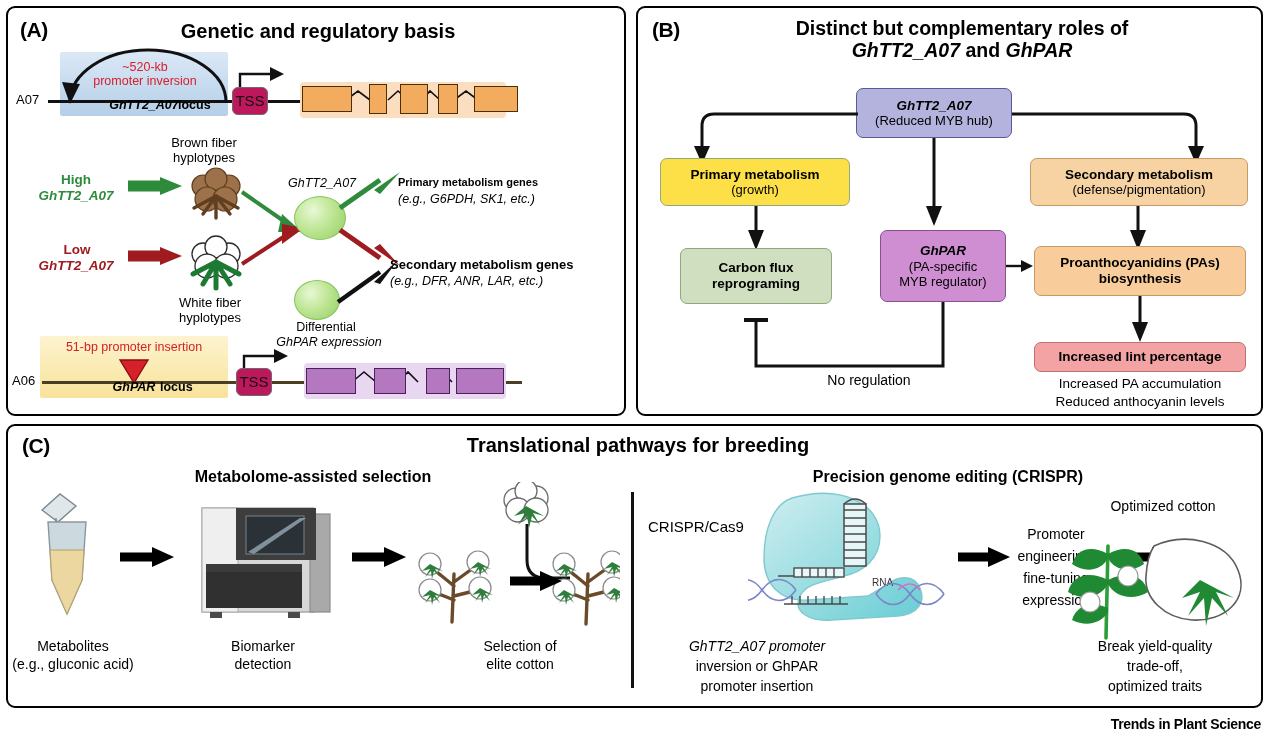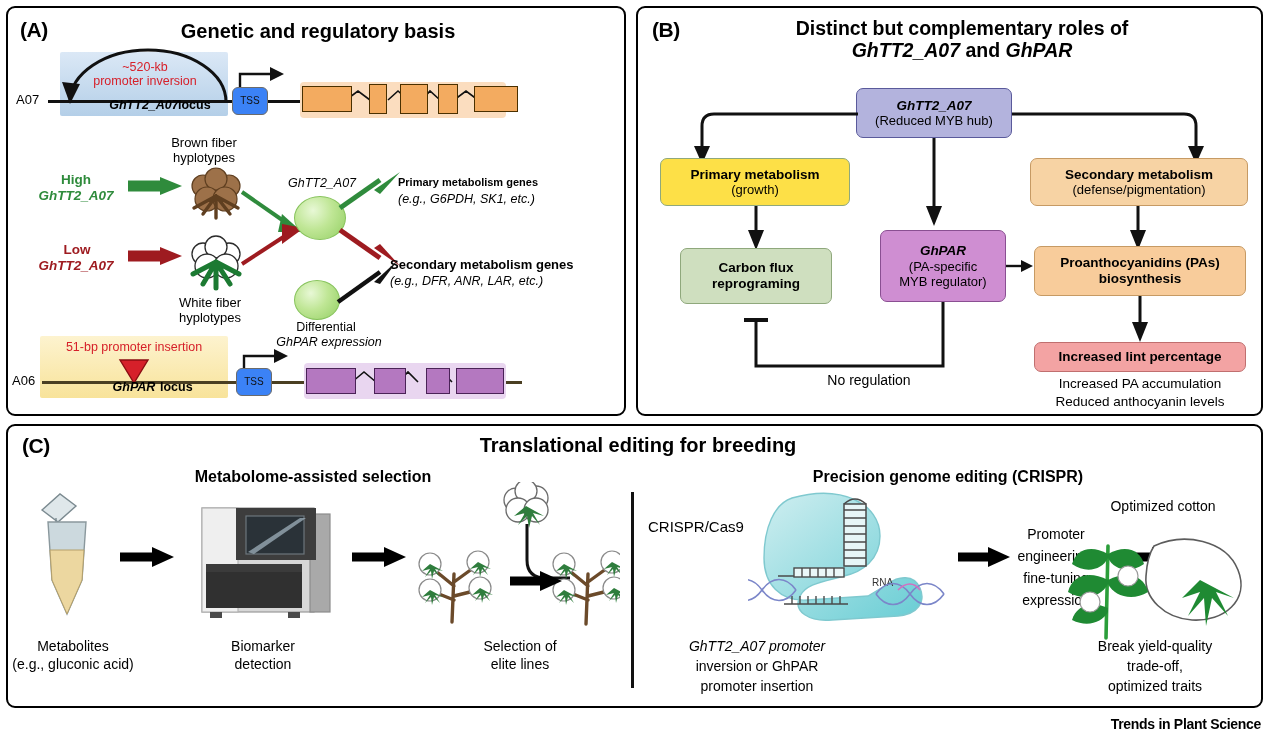--- a/index.html
+++ b/index.html
@@ -16,21 +16,21 @@
   .ital{font-style:italic;}
   .b{font-weight:bold;}
 
   
   #a-inv-box{position:absolute;left:52px;top:44px;width:168px;height:64px;
     background:linear-gradient(180deg,#dbe8f6 0%,#b4cfe8 100%);border-radius:2px;}
   #a-par-box{position:absolute;left:32px;top:328px;width:188px;height:62px;
     background:linear-gradient(180deg,#fdf3cf 0%,#f8e39a 100%);border-radius:2px;}
   .axis-line{position:absolute;height:3px;background:#111;}
   .tss-box{position:absolute;width:34px;height:26px;border:1.6px solid #6b6b6b;border-radius:6px;
-    background:#3b82f6;font-size:10px;text-align:center;line-height:25px;color:#111;font-weight:500;}
+    background:#be185d;font-size:15px;text-align:center;line-height:25px;color:#111;font-weight:500;}
   .gene-bg{position:absolute;border-radius:4px;}
   .exon{position:absolute;border:1.4px solid #4a3000;box-sizing:border-box;}
   .exon-p{position:absolute;border:1.4px solid #4a2257;box-sizing:border-box;}
   .nucleus{position:absolute;border-radius:50%;
      background:radial-gradient(circle at 36% 32%,#e8f8d6 0%,#bfe695 45%,#93cf63 100%);
      border:1px solid #87c35c;}
 
   
   .fbox{position:absolute;box-sizing:border-box;border-radius:7px;border:1.6px solid #7a7a7a;
      display:flex;flex-direction:column;align-items:center;justify-content:center;
@@ -263,21 +263,21 @@
 
   <svg style="position:absolute;left:100px;top:294px;" width="216" height="74">
     <path d="M205,0 L205,64 L18,64 L18,18" fill="none" stroke="#111" stroke-width="3"></path>
     <path d="M6,18 L30,18" stroke="#111" stroke-width="4"></path>
   </svg>
   <span class="txt c" style="left:166px;top:364px;width:130px;font-size:14px;">No regulation</span>
 </div>
 
 <div class="panel" id="panel-c">
   <span class="panel-letter" style="left:14px;top:8px;">(C)</span>
-  <span class="panel-title" style="left:160px;top:8px;width:940px;font-size:20px;">Translational editing for breeding</span>
+  <span class="panel-title" style="left:160px;top:8px;width:940px;font-size:20px;">Translational pathways for breeding</span>
 
   <span class="panel-title" style="left:40px;top:42px;width:530px;font-size:16px;">Metabolome-assisted selection</span>
   <span class="panel-title" style="left:640px;top:42px;width:600px;font-size:16px;">Precision genome editing (CRISPR)</span>
 
   <div id="c-divider" style="left:623px;top:66px;height:196px;"></div>
 
   <svg style="position:absolute;left:18px;top:62px;" width="86" height="140">
     <g stroke="#7b8a90" stroke-width="1.4">
       <path d="M16,22 L34,6 L50,18 L32,34 Z" fill="#dfe7ea"></path>
     </g>
@@ -354,21 +354,21 @@
   <svg class="blkarrow" style="left:502px;top:144px;" width="54" height="22">
     <path d="M0,11 L32,11" stroke="#000" stroke-width="9" fill="none"></path>
     <polygon points="30,1 52,11 30,21" fill="#000"></polygon>
   </svg>
 
   <span class="cap" style="left:0px;top:212px;width:130px;">Metabolites</span>
   <span class="cap" style="left:0px;top:230px;width:130px;">(e.g., gluconic acid)</span>
   <span class="cap" style="left:190px;top:212px;width:130px;">Biomarker</span>
   <span class="cap" style="left:190px;top:230px;width:130px;">detection</span>
   <span class="cap" style="left:442px;top:212px;width:140px;">Selection of</span>
-  <span class="cap" style="left:442px;top:230px;width:140px;">elite lines</span>
+  <span class="cap" style="left:442px;top:230px;width:140px;">elite cotton</span>
 
   <span class="txt" style="left:640px;top:92px;font-size:15px;">CRISPR/Cas9</span>
 
   <svg style="position:absolute;left:740px;top:64px;" width="210" height="140">
     <defs>
       <linearGradient id="casgrad" x1="0" y1="0" x2="1" y2="1">
         <stop offset="0%" stop-color="#cfeef0"></stop>
           <stop offset="100%" stop-color="#68cdd4"></stop>
       </linearGradient>
     </defs>

